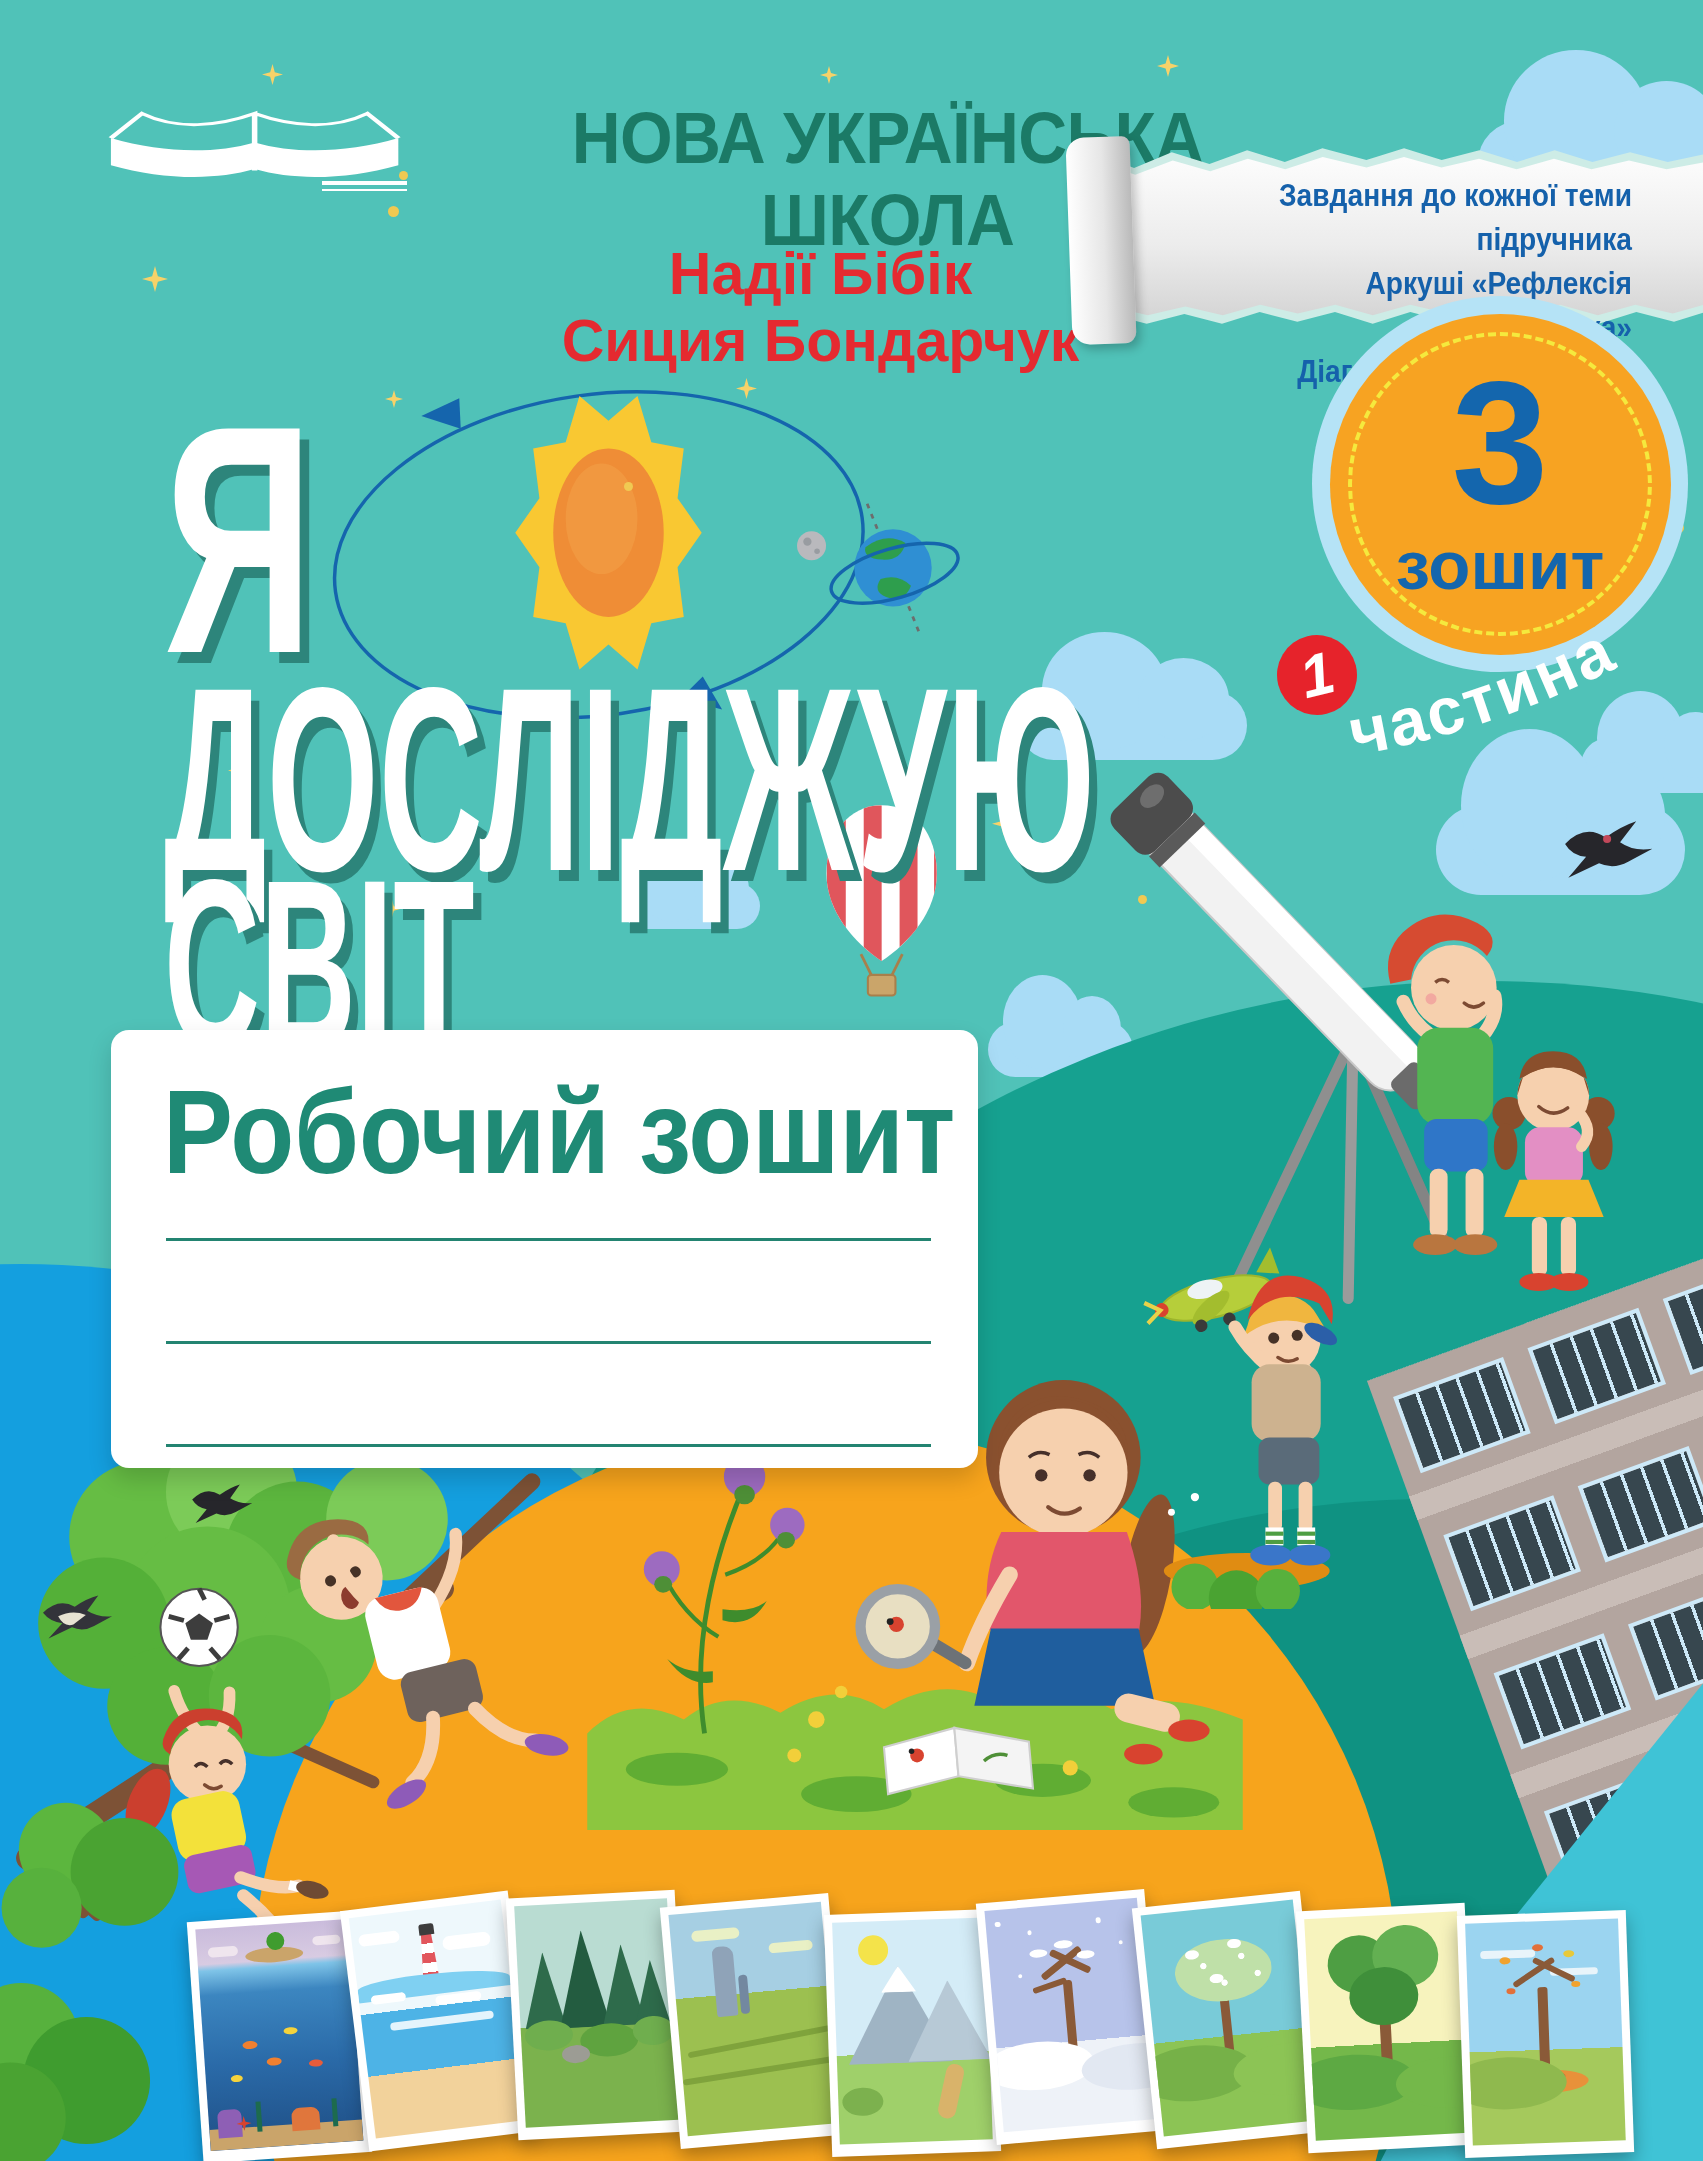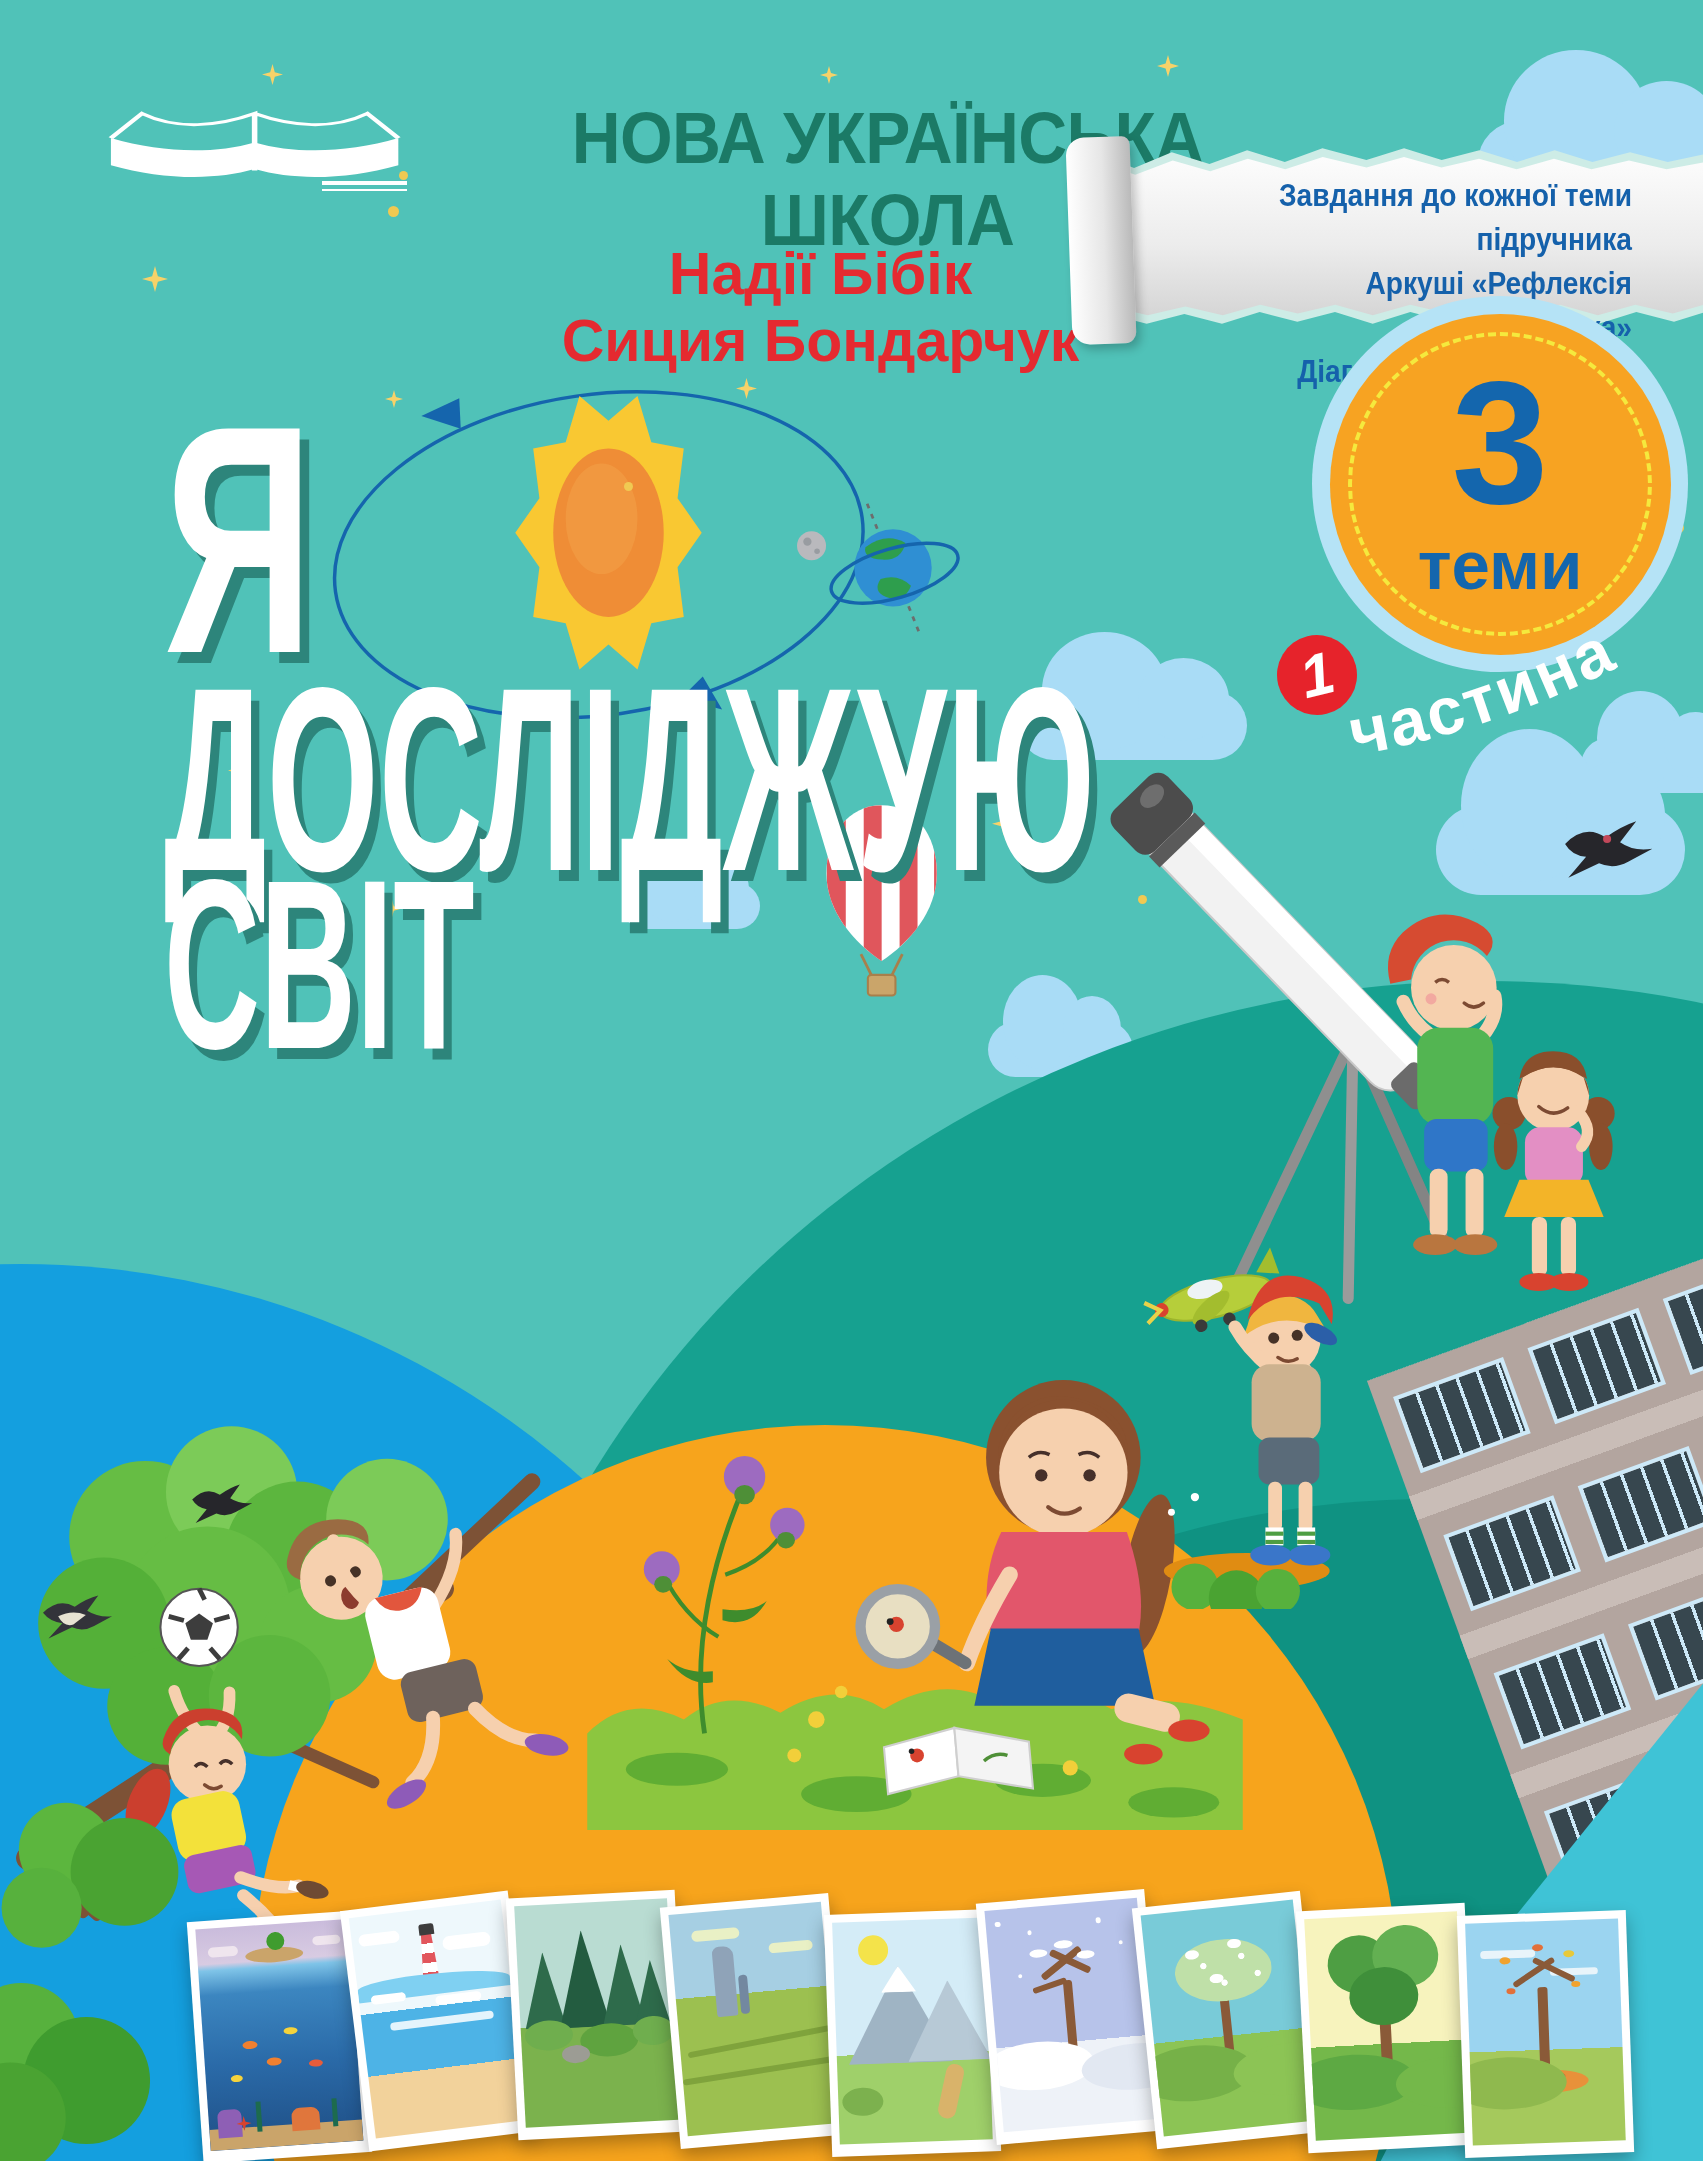--- a/index.html
+++ b/index.html
@@ -391,20 +391,26 @@
     </g>
     <line x1="62" y1="222" x2="78" y2="254" stroke="#a87f4b" stroke-width="4"></line>
     <line x1="122" y1="222" x2="106" y2="254" stroke="#a87f4b" stroke-width="4"></line>
     <rect x="72" y="252" width="40" height="30" rx="5" fill="#caa56a" stroke="#a87f4b" stroke-width="3"></rect>
   </svg>
 
   <div class="title" style="top:390px;font-size:325px;transform:scaleX(.64)">Я</div>
   <div class="title" style="top:659px;font-size:262px;transform:scaleX(.55)">ДОСЛІДЖУЮ</div>
   <div class="title" style="top:853px;font-size:242px;transform:scaleX(.55)">СВІТ</div>
 
+  <div class="card">
+    <div class="label">Робочий зошит</div>
+    <div class="wline" style="top:208px"></div>
+    <div class="wline" style="top:311px"></div>
+    <div class="wline" style="top:414px"></div>
+  </div>
 
   <div class="photo" style="left:195px;top:1916px;transform:rotate(-4deg)">
     <div class="scene" style="background:linear-gradient(180deg,#cabcdc 0%,#d8cbe2 16%,#7fc4e8 19%,#3c86c0 30%,#2a6aa8 62%,#1f4f86 100%)">
       <span class="el" style="left:48px;top:23.5px;width:58px;height:15px;border-radius:50%;background:#caa46a"></span>
       <span class="el" style="left:70px;top:8.3px;width:18px;height:18px;border-radius:50%;background:#3f9c2f"></span>
       <span class="el" style="left:11px;top:19.3px;width:30px;height:9.7px;border-radius:7px;background:#efe5ee"></span>
       <span class="el" style="left:116px;top:15px;width:28px;height:9px;border-radius:7px;background:#efe5ee"></span>
       <span class="el" style="left:39px;top:115px;width:15px;height:8.3px;border-radius:50%;background:#f08030"></span>
       <span class="el" style="left:81px;top:104px;width:14px;height:7.6px;border-radius:50%;background:#f5d33c"></span>
       <span class="el" style="left:62px;top:133px;width:15px;height:8.3px;border-radius:50%;background:#f08030"></span>
@@ -542,21 +548,21 @@
       <div>Завдання до кожної теми підручника</div>
       <div>Аркуші «Рефлексія дослідника»</div>
       <div>Діагностувальні роботи</div>
     </div>
     <div class="curl"></div>
   </div>
 
   <div class="badge">
     <div class="orange">
       <div class="num">3</div>
-      <div class="word">теми</div>
+      <div class="word">зошит</div>
     </div>
     <div class="dash"></div>
   </div>
 
   <div class="partnum">1</div>
   <svg class="abs" style="left:1312px;top:580px;width:392px;height:221px" viewBox="0 0 567 320">
     <defs>
         <path id="partArc" d="M55 255 Q300 215 545 70"></path>
       </defs>
     <text font-size="96" font-weight="bold" fill="#ffffff" font-family="Liberation Sans, sans-serif" letter-spacing="4">

